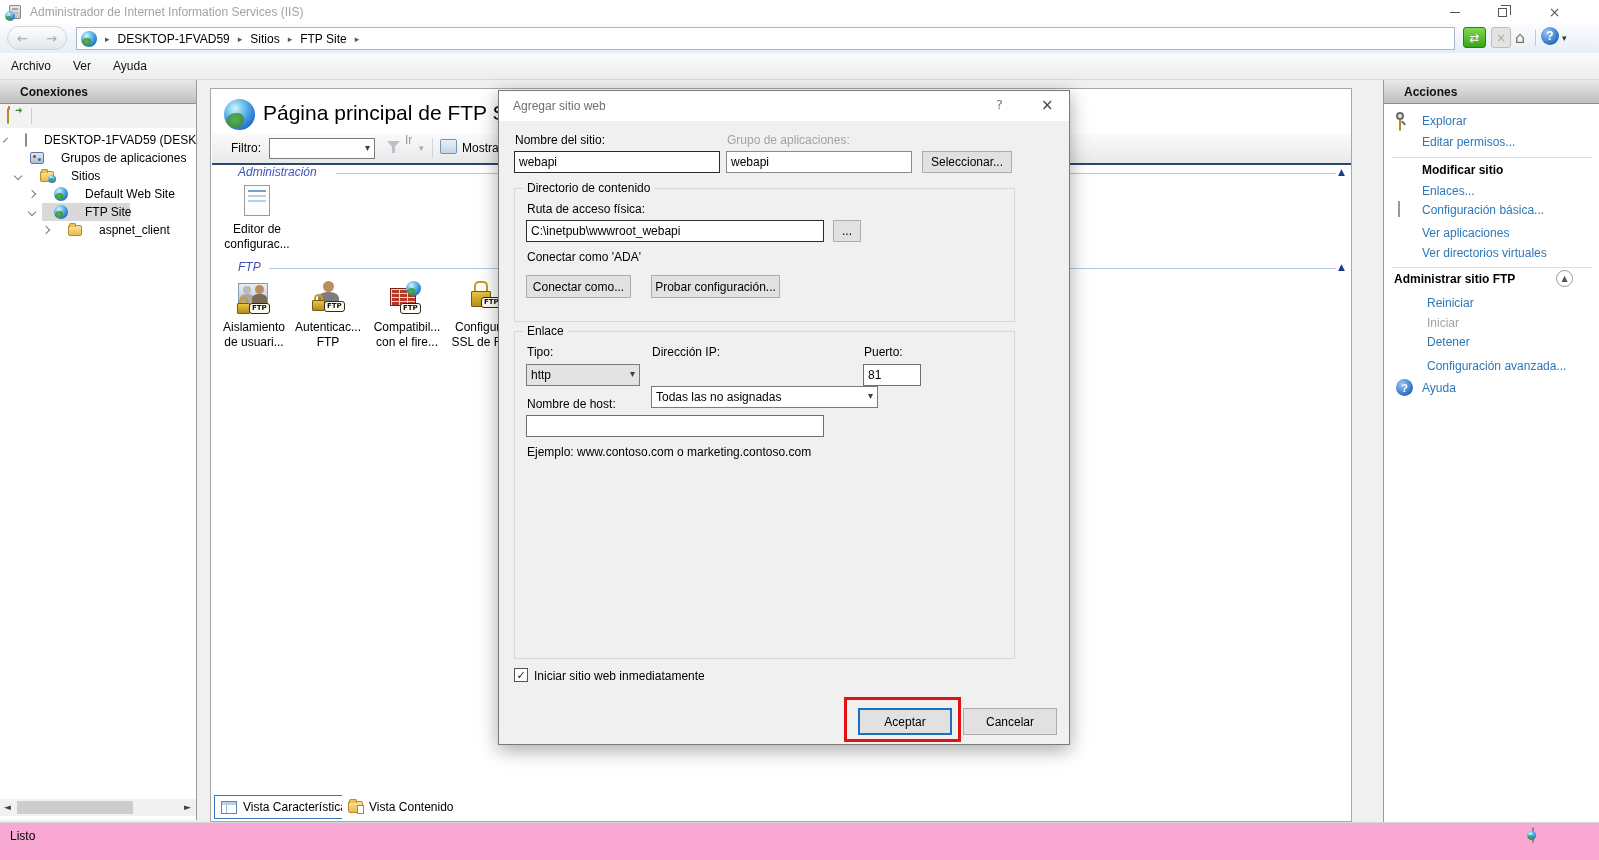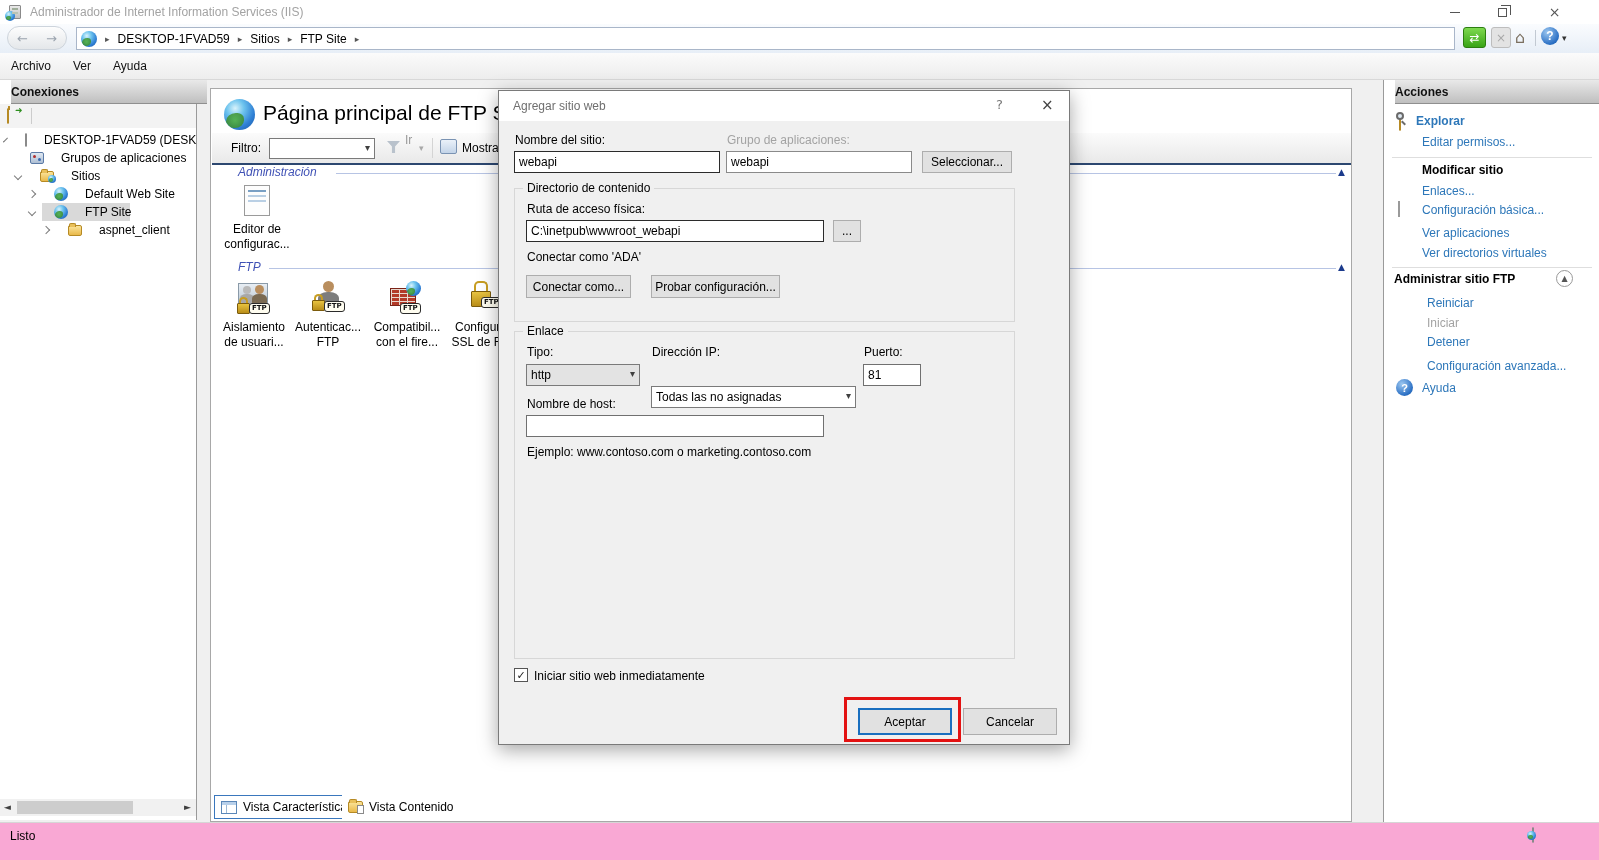--- a/index.html
+++ b/index.html
@@ -23,21 +23,21 @@
   .navpill { position:absolute; left:7px; top:2px; width:60px; height:24px; border-radius:13px; border:1px solid #cdd4dc; background:linear-gradient(#fdfdfd,#e4e7ea); display:flex; align-items:center; justify-content:space-around; color:#9aa3ad; font-size:13px; }
   .crumbbox { position:absolute; left:76px; top:3px; width:1379px; height:23px; background:#fff; border:1px solid #a9b6c9; display:flex; align-items:center; padding-left:4px; }
   .crumb-sep { color:#555; font-size:9px; margin:0 8px; }
   .crumb-item { color:#000; white-space:nowrap; }
   .bar-icon { position:absolute; top:3px; }
 
   .menubar { position:absolute; left:0; top:53px; width:1599px; height:27px; background:linear-gradient(#fbfbfb,#ededed); border-bottom:1px solid #d8d8d8; display:flex; align-items:center; }
   .menu-item { padding:0 11px; color:#111; }
 
   
-  .panel-header { position:absolute; left:11px; top:0; width:100%; height:24px; background:linear-gradient(#e9e9e9,#bfbfbf); border-bottom:1px solid #8f8f8f; display:flex; align-items:center; font-weight:bold; padding-left:0; color:#111; }
+  .panel-header { position:absolute; left:0; top:0; width:100%; height:24px; background:linear-gradient(#e9e9e9,#bfbfbf); border-bottom:1px solid #8f8f8f; display:flex; align-items:center; font-weight:bold; padding-left:20px; color:#111; }
   .btn { background:#e1e1e1; border:1px solid #adadad; display:flex; align-items:center; justify-content:center; font-size:12px; color:#000; }
   .tinput { background:#fff; border:1px solid #707070; font:12px "Liberation Sans",sans-serif; padding:0 4px; color:#000; }
   .combo { background:#fff; border:1px solid #7a7a7a; display:flex; align-items:center; padding:0 4px; position:relative; }
   .combo .caret { position:absolute; right:4px; top:3px; color:#404040; font-size:10px; }
   .groupbox { position:absolute; border:1px solid #d7d7d7; }
   .grouplabel { position:absolute; left:8px; top:-8px; background:#f0f0f0; padding:0 4px; color:#000; }
   .link { color:#2d77b9; white-space:nowrap; }
   .sep-h { position:absolute; height:1px; background:#dedede; }
 
   
@@ -301,21 +301,21 @@
     </div>
   </div>
 
   <div class="right-panel">
     <div class="panel-header">Acciones</div>
 
     <span class="abs folder" style="left:15px;top:36px;width:15px;height:12px;">
       <span style="position:absolute;right:-4px;top:-4px;width:8px;height:8px;border:2px solid #6b6b6b;border-radius:50%;background:#dfe9f2;"></span>
       <span style="position:absolute;right:-6px;top:6px;width:5px;height:2px;background:#6b6b6b;transform:rotate(45deg);"></span>
     </span>
-    <a class="action-item link" style="left:32px;top:34px;font-weight:bold;">Explorar</a>
+    <a class="action-item link" style="left:38px;top:34px;">Explorar</a>
     <a class="action-item link" style="left:38px;top:55px;">Editar permisos...</a>
     <span class="sep-h" style="left:8px;top:77px;width:200px;"></span>
 
     <span class="action-item" style="left:38px;top:83px;font-weight:bold;">Modificar sitio</span>
     <a class="action-item link" style="left:38px;top:104px;">Enlaces...</a>
     <span class="abs page-icon" style="left:12px;top:122px;width:15px;height:15px;"></span>
     <a class="action-item link" style="left:38px;top:123px;">Configuración básica...</a>
     <a class="action-item link" style="left:38px;top:146px;">Ver aplicaciones</a>
     <a class="action-item link" style="left:38px;top:166px;">Ver directorios virtuales</a>
     <span class="sep-h" style="left:8px;top:187px;width:200px;"></span>
@@ -362,21 +362,21 @@
     </div>
 
     <div class="groupbox" style="left:15px;top:240px;width:501px;height:328px;">
       <span class="grouplabel">Enlace</span>
       <span class="dlg-label" style="left:12px;top:13px;">Tipo:</span>
       <div class="abs combo" style="left:11px;top:32px;width:114px;height:22px;background:#e3e3e3;">
         <span>http</span>
         <span class="caret glyph">▾</span>
       </div>
       <span class="dlg-label" style="left:137px;top:13px;">Dirección IP:</span>
-      <div class="abs combo" style="left:136px;top:32px;width:205px;height:22px;">
+      <div class="abs combo" style="left:136px;top:32px;width:227px;height:22px;">
         <span>Todas las no asignadas</span>
         <span class="caret glyph">▾</span>
       </div>
       <span class="dlg-label" style="left:349px;top:13px;">Puerto:</span>
       <input class="abs tinput" style="left: 348px; top: 32px; width: 58px; height: 22px;" readonly="" value="81">
       <span class="dlg-label" style="left:12px;top:65px;">Nombre de host:</span>
       <input class="abs tinput" style="left: 11px; top: 83px; width: 298px; height: 22px;" readonly="" value="">
       <span class="dlg-label" style="left:12px;top:113px;">Ejemplo: www.contoso.com o marketing.contoso.com</span>
     </div>
 

